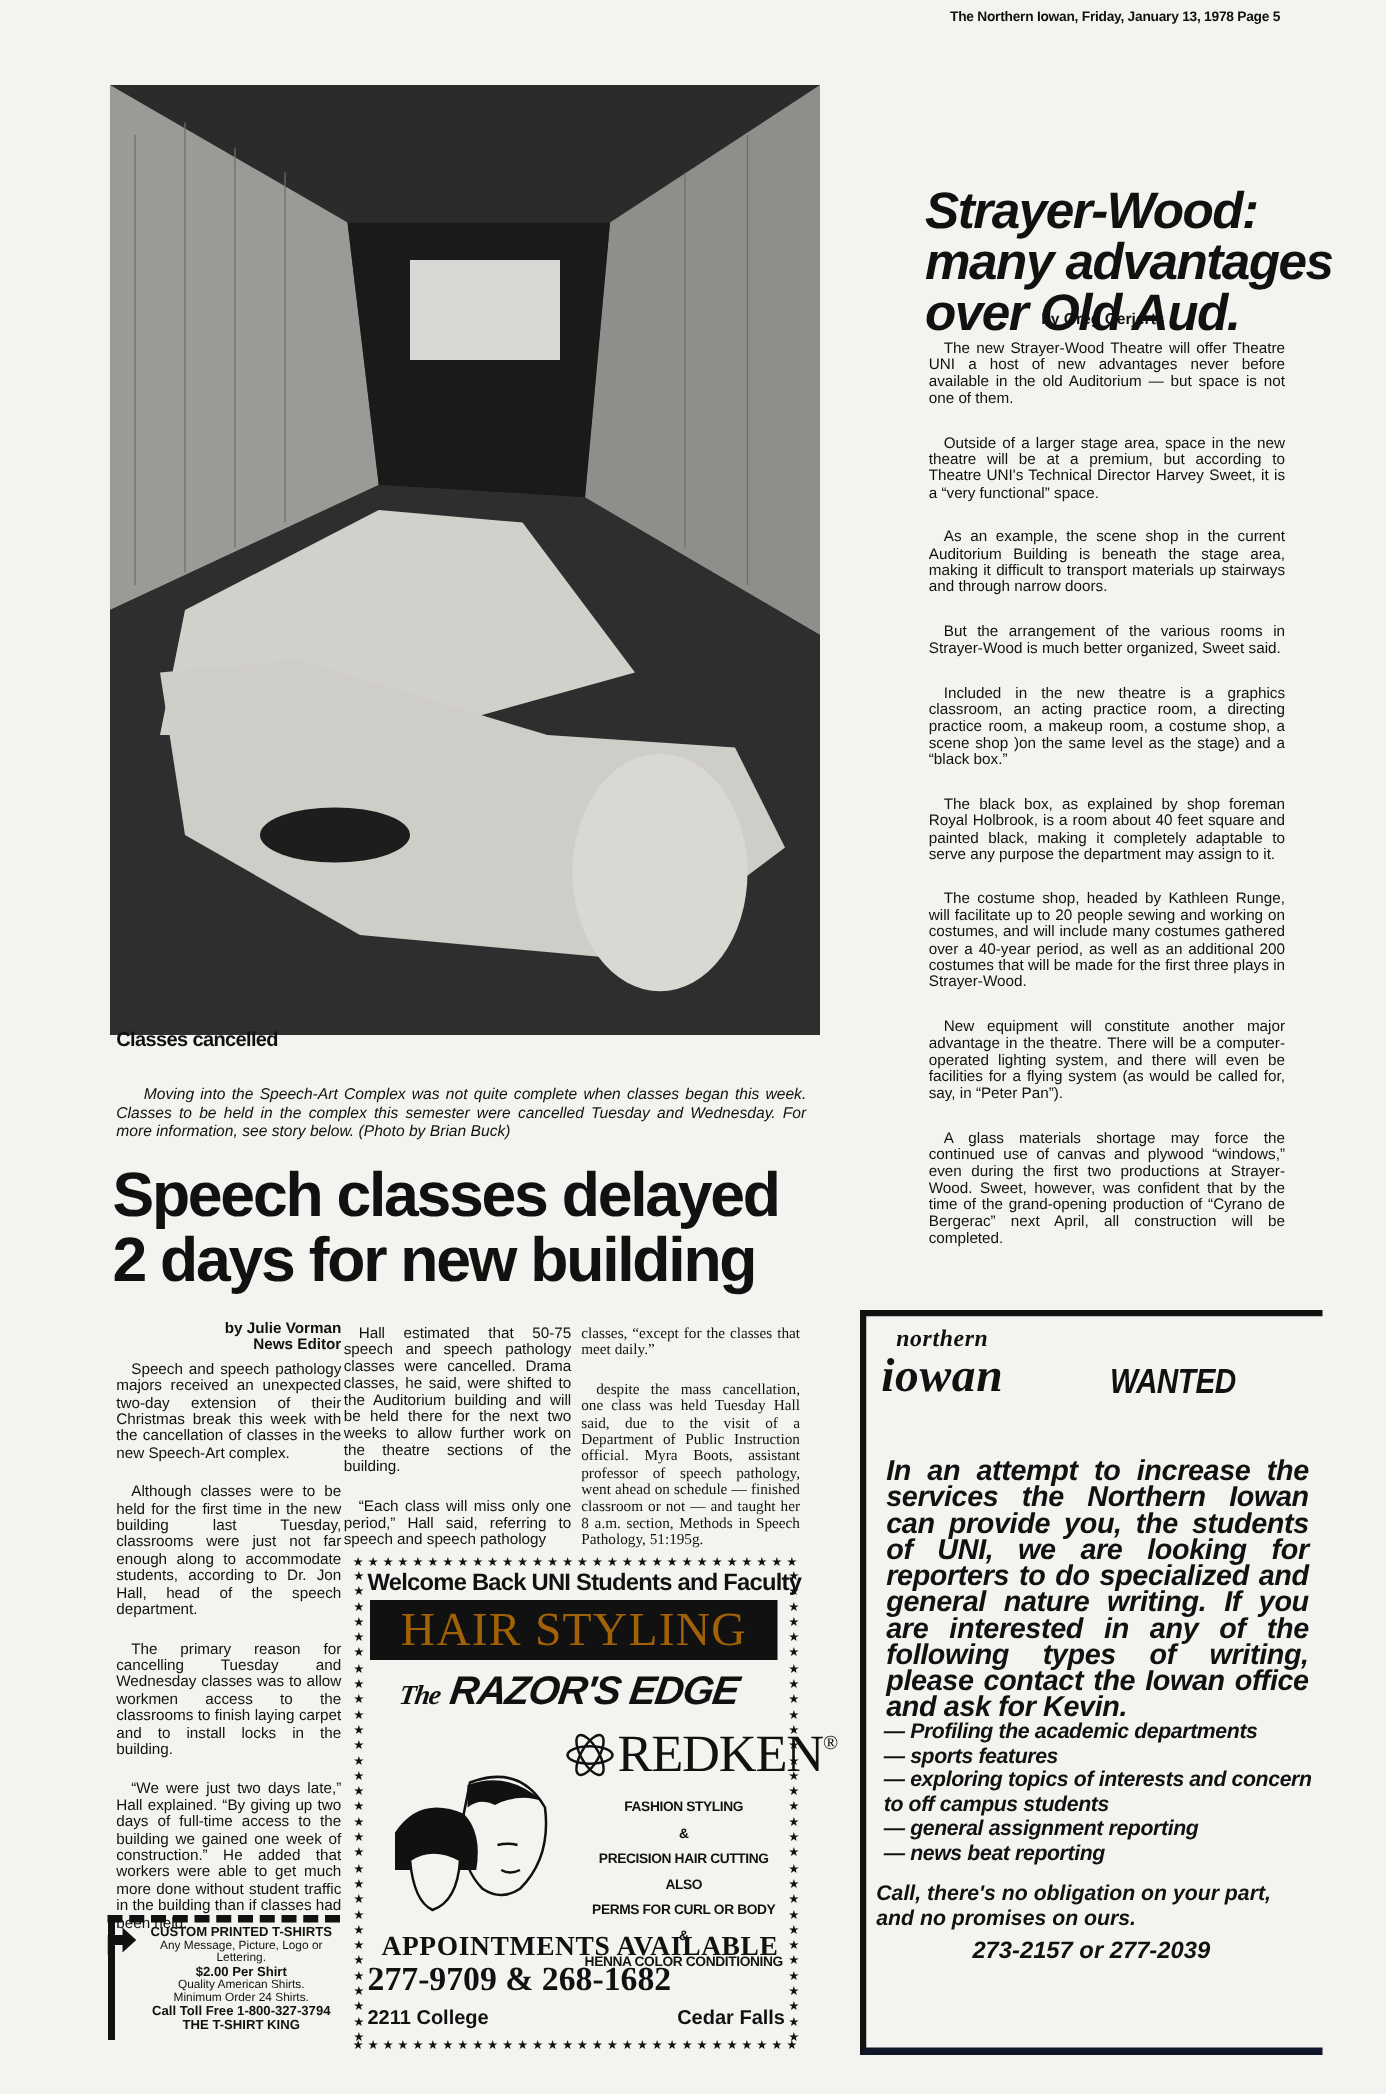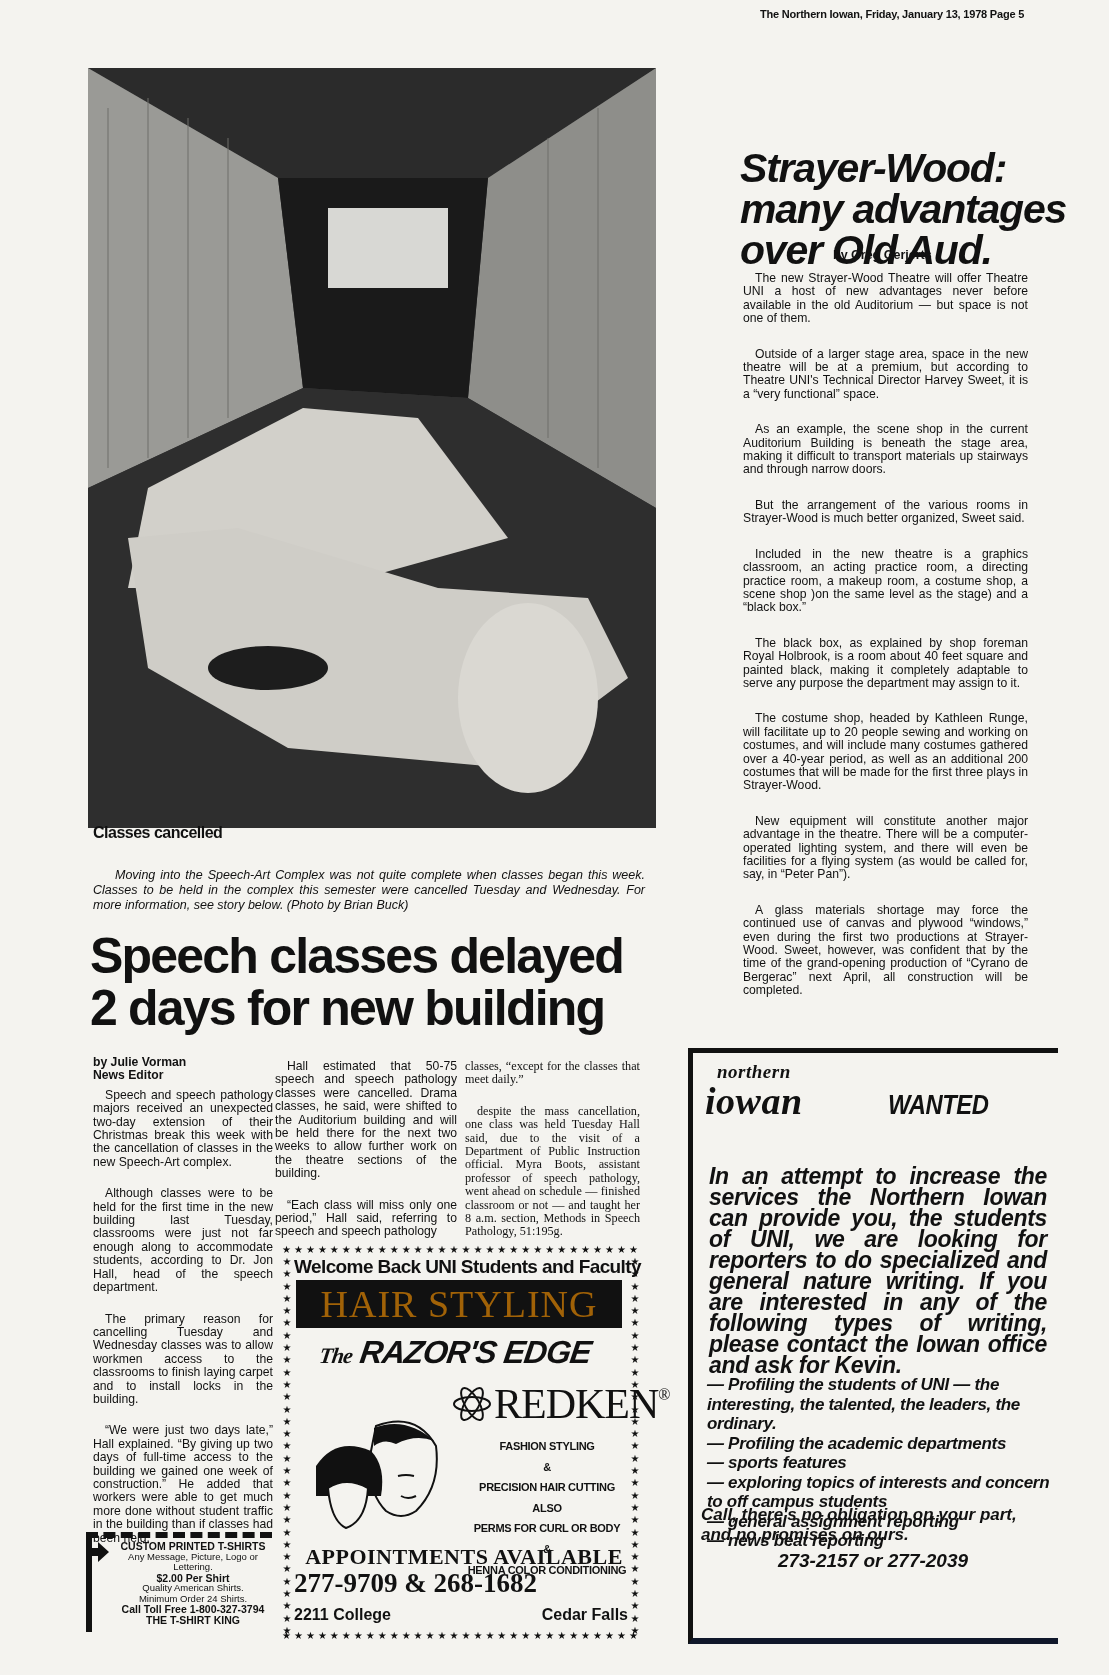--- a/index.html
+++ b/index.html
@@ -21,21 +21,21 @@
   .sw-byline { position: absolute; left: 833px; top: 248px; font-size: 12.5px; font-weight: bold; }
   .sw-body { position: absolute; left: 743px; top: 272px; width: 285px; font-size: 12.2px; line-height: 13.4px; text-align: justify; }
   .sw-body p { text-indent: 12px; margin-bottom: 22px; }
 
   
   .sp-headline { position: absolute; left: 90px; top: 930px; width: 560px; font-size: 50px; font-weight: bold; line-height: 52px; letter-spacing: -1.8px; }
 
   .col { position: absolute; font-size: 12.2px; line-height: 13.4px; text-align: justify; }
   .col p { text-indent: 12px; margin-bottom: 18px; }
   .col1 { left: 93px; top: 1056px; width: 180px; }
-  .col1 .by { text-align: left; font-weight: bold; text-indent: 0; margin-bottom: 6px; }
+  .col1 .by { text-align: right; font-weight: bold; text-indent: 0; margin-bottom: 6px; }
   .col2 { left: 275px; top: 1060px; width: 182px; }
   .col3 { left: 465px; top: 1060px; width: 175px; font-family: Liberation Serif, serif; }
 
   
   .tshirt { position: absolute; left: 86px; top: 1532px; width: 186px; height: 100px; border-top: 6px dashed #111; border-left: 6px solid #111; }
   .tshirt .arrow { position: absolute; left: -6px; top: 2px; width: 24px; height: 24px; }
   .tshirt .lines { position: absolute; left: 18px; top: 3px; width: 166px; text-align: center; font-size: 9.5px; line-height: 10.5px; }
   .tshirt .b { font-weight: bold; font-size: 10.5px; }
 
   
@@ -193,21 +193,20 @@
   <div class="city">Cedar Falls</div>
   <div class="stars-bot">★★★★★★★★★★★★★★★★★★★★★★★★★★★★★★★★★★★★★★★★</div>
 </div>
 
 <div class="wanted">
   <div class="logo1">northern</div>
   <div class="logo2">iowan</div>
   <div class="title">WANTED</div>
   <div class="intro">In an attempt to increase the services the Northern Iowan can provide you, the students of UNI, we are looking for reporters to do specialized and general nature writing. If you are interested in any of the following types of writing, please contact the Iowan office and ask for Kevin.</div>
   <div class="list">
-    <div>— Profiling the students of UNI — the interesting, the talented, the leaders, the ordinary.</div>
     <div>— Profiling the academic departments</div>
     <div>— sports features</div>
     <div>— exploring topics of interests and concern to off campus students</div>
     <div>— general assignment reporting</div>
     <div>— news beat reporting</div>
   </div>
   <div class="call">Call, there's no obligation on your part, and no promises on ours.</div>
   <div class="phones">273-2157 or 277-2039</div>
 </div>
 

